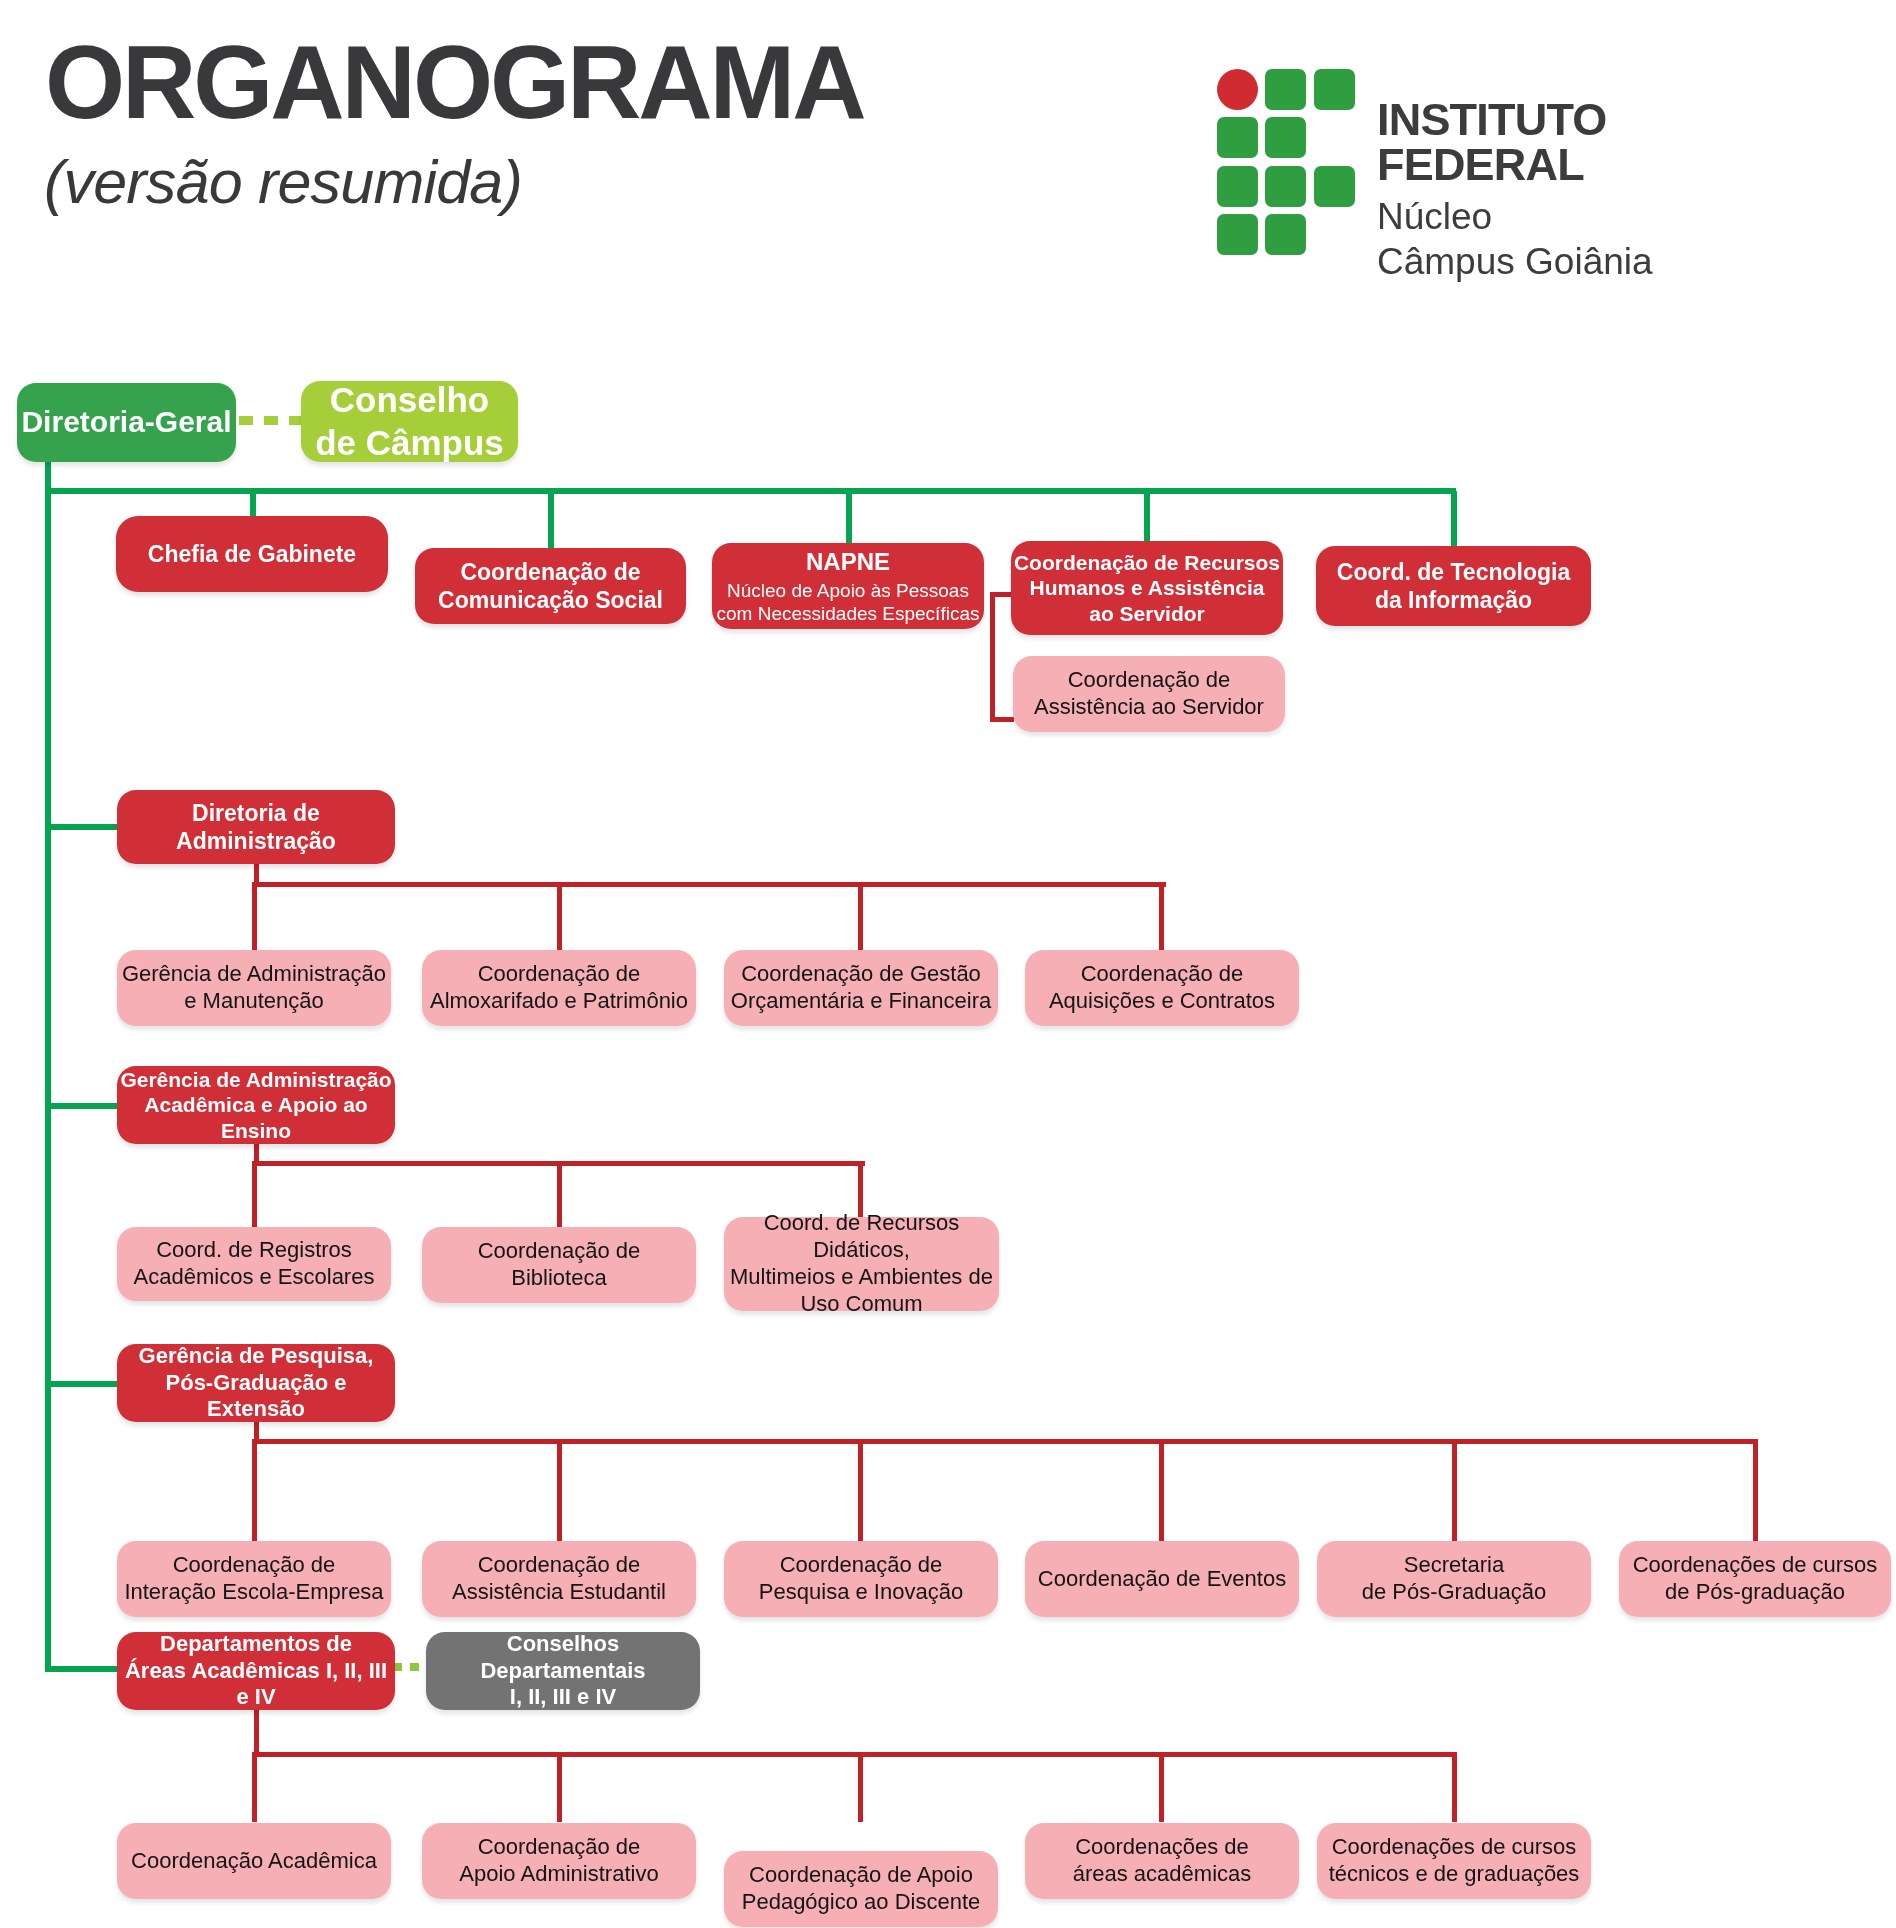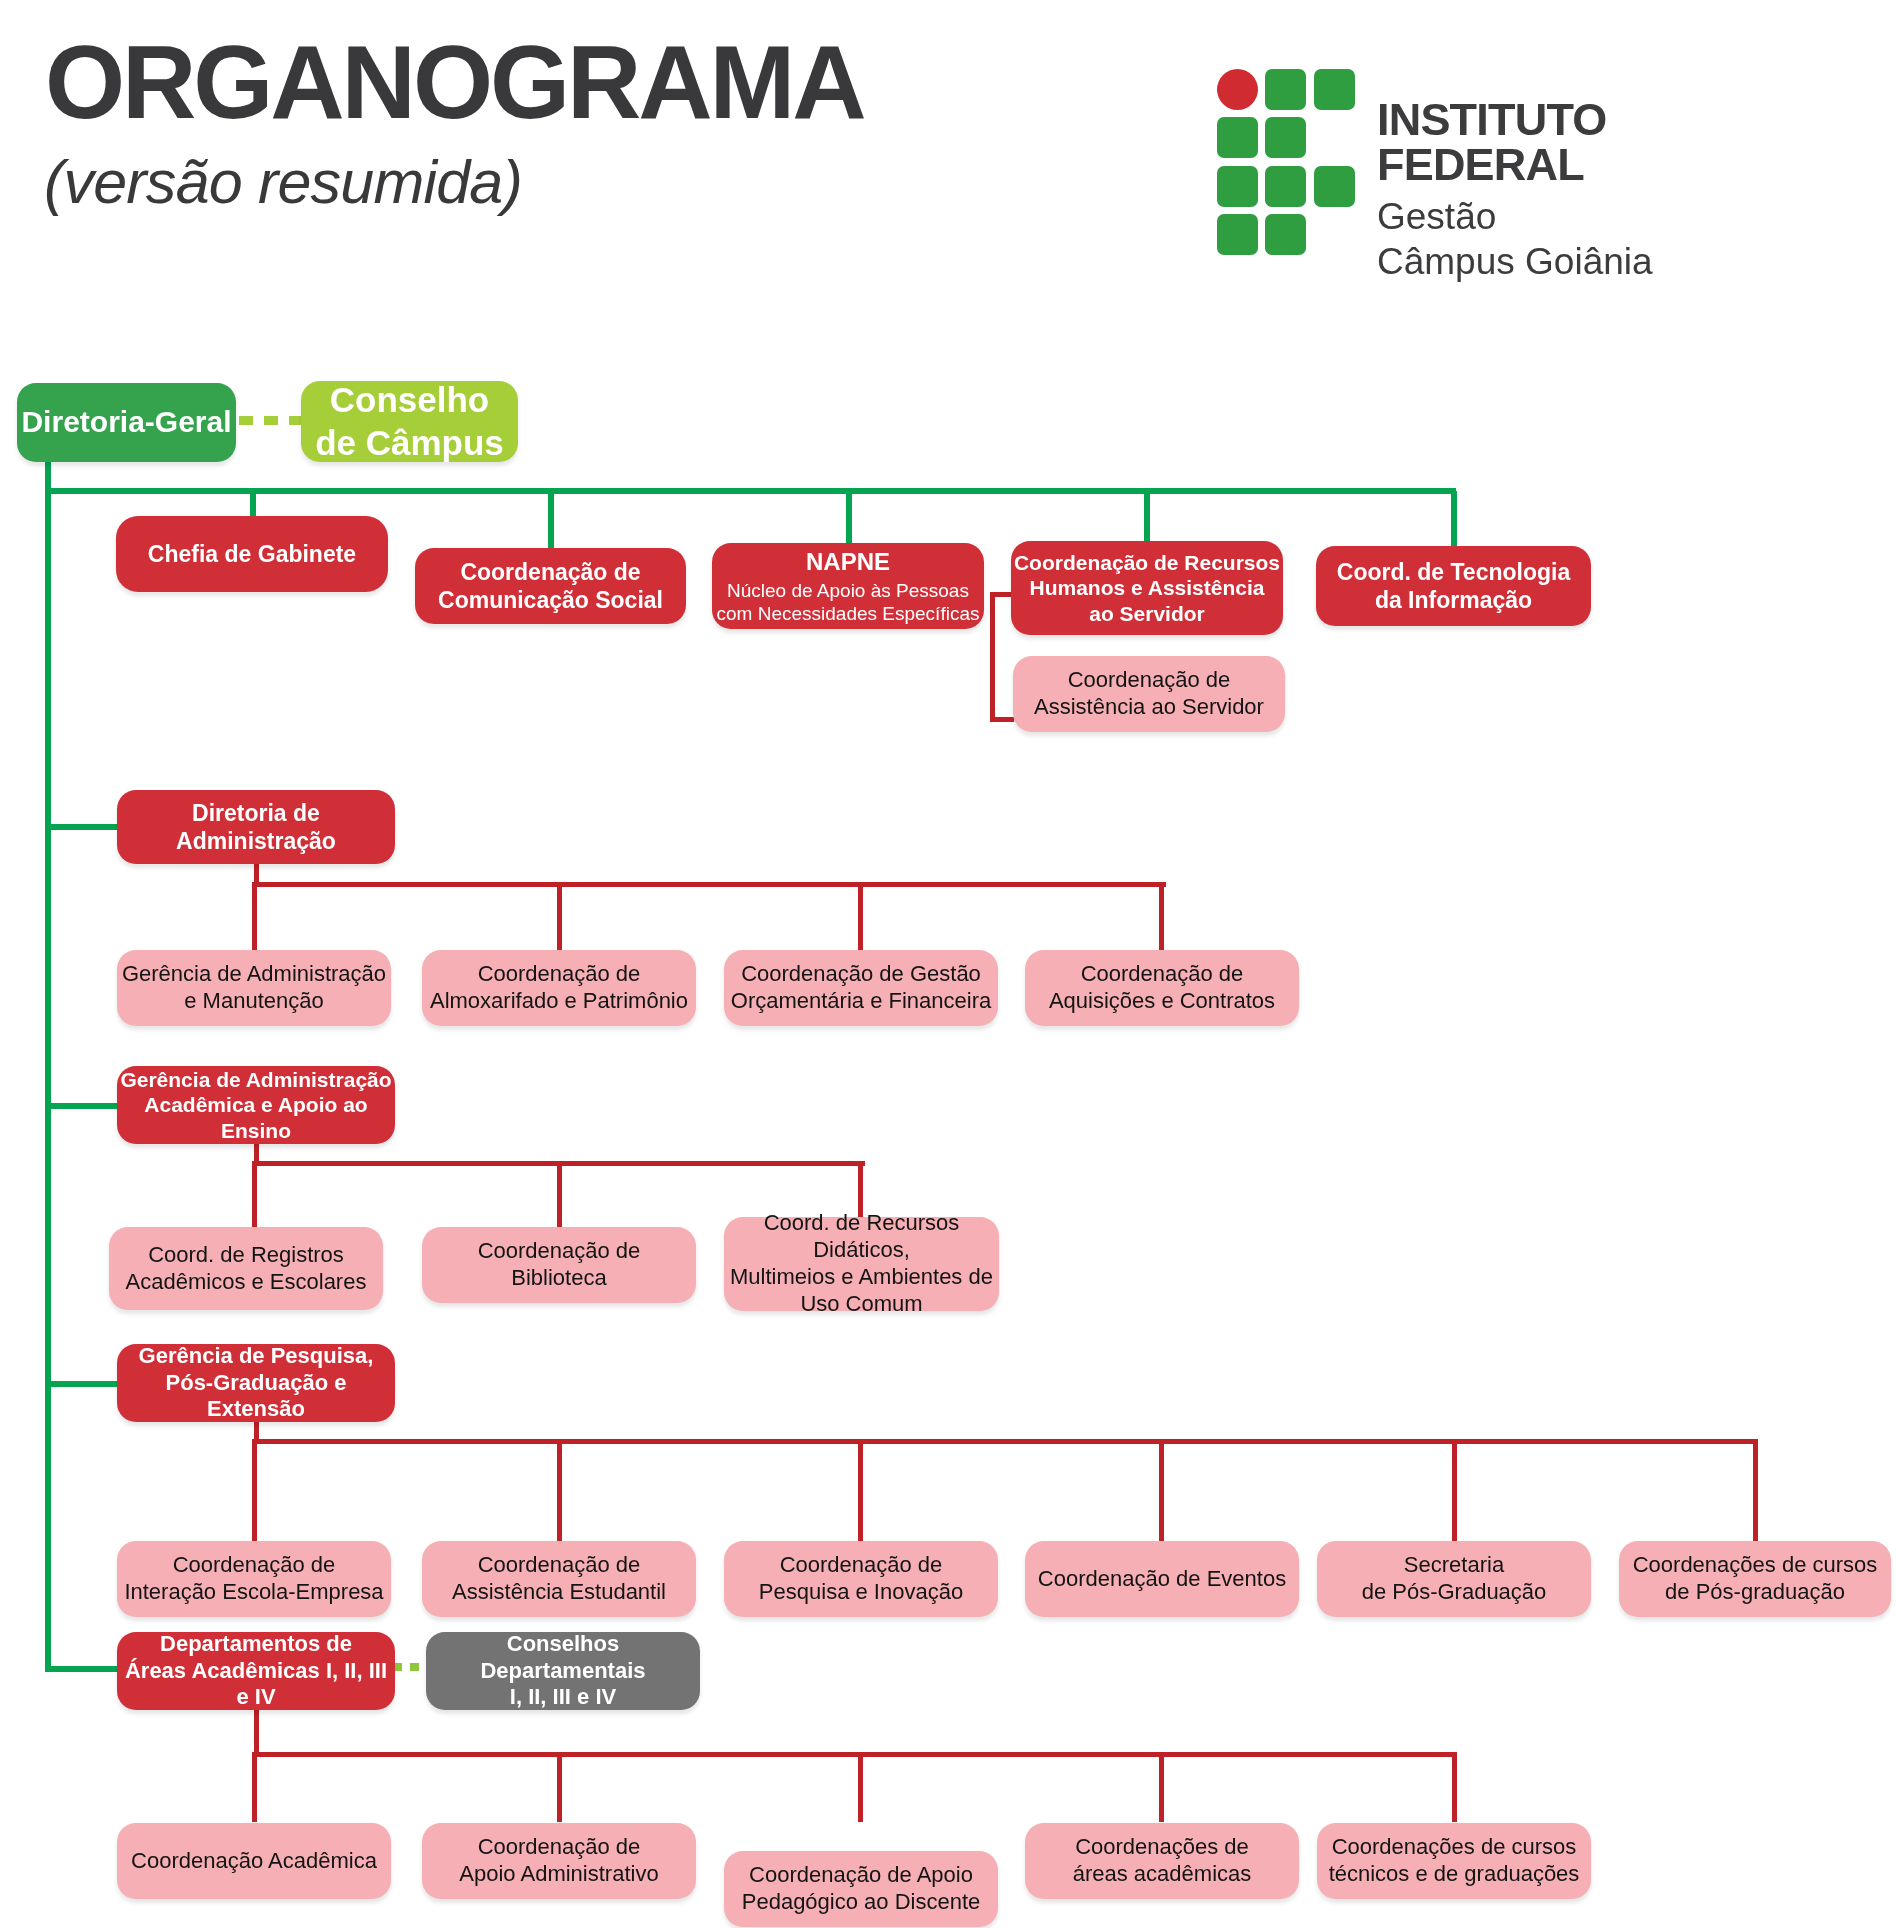--- a/index.html
+++ b/index.html
@@ -45,21 +45,21 @@
   .n-r1e{left:1316px;top:546px;width:275px;height:80px;}
   .n-assist{left:1013px;top:656px;width:272px;height:76px;}
 
   .n-da{left:117px;top:790px;width:278px;height:74px;}
   .n-a1{left:117px;top:950px;width:274px;height:76px;}
   .n-a2{left:422px;top:950px;width:274px;height:76px;}
   .n-a3{left:724px;top:950px;width:274px;height:76px;}
   .n-a4{left:1025px;top:950px;width:274px;height:76px;}
 
   .n-gaae{left:117px;top:1066px;width:278px;height:78px;font-size:21px;}
-  .n-b1{left:109px;top:1227px;width:274px;height:83px;}
+  .n-b1{left:117px;top:1227px;width:274px;height:74px;}
   .n-b2{left:422px;top:1227px;width:274px;height:76px;}
   .n-b3{left:724px;top:1217px;width:275px;height:94px;}
 
   .n-gppe{left:117px;top:1344px;width:278px;height:78px;font-size:22px;}
   .n-c1{left:117px;top:1541px;width:274px;height:76px;}
   .n-c2{left:422px;top:1541px;width:274px;height:76px;}
   .n-c3{left:724px;top:1541px;width:274px;height:76px;}
   .n-c4{left:1025px;top:1541px;width:274px;height:76px;}
   .n-c5{left:1317px;top:1541px;width:274px;height:76px;}
   .n-c6{left:1619px;top:1541px;width:272px;height:76px;}
@@ -142,21 +142,21 @@
     <div class="sq lg-c2 lg-r0"></div>
     <div class="sq lg-c0 lg-r1"></div>
     <div class="sq lg-c1 lg-r1"></div>
     <div class="sq lg-c0 lg-r2"></div>
     <div class="sq lg-c1 lg-r2"></div>
     <div class="sq lg-c2 lg-r2"></div>
     <div class="sq lg-c0 lg-r3"></div>
     <div class="sq lg-c1 lg-r3"></div>
     <div class="logo-text">
       <div class="logo-name">INSTITUTO FEDERAL</div>
-      <div class="logo-state">Gestão</div>
+      <div class="logo-state">Núcleo</div>
       <div class="logo-campus">Câmpus Goiânia</div>
     </div>
   </div>
 
   <div class="ln gl c-trunk"></div>
   <div class="ln gl c-top"></div>
   <div class="ln gl c-d1"></div>
   <div class="ln gl c-d2"></div>
   <div class="ln gl c-d3"></div>
   <div class="ln gl c-d4"></div>

